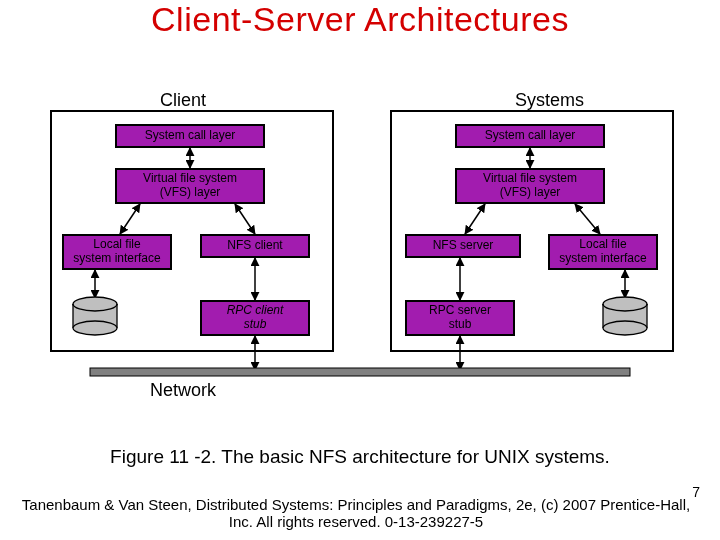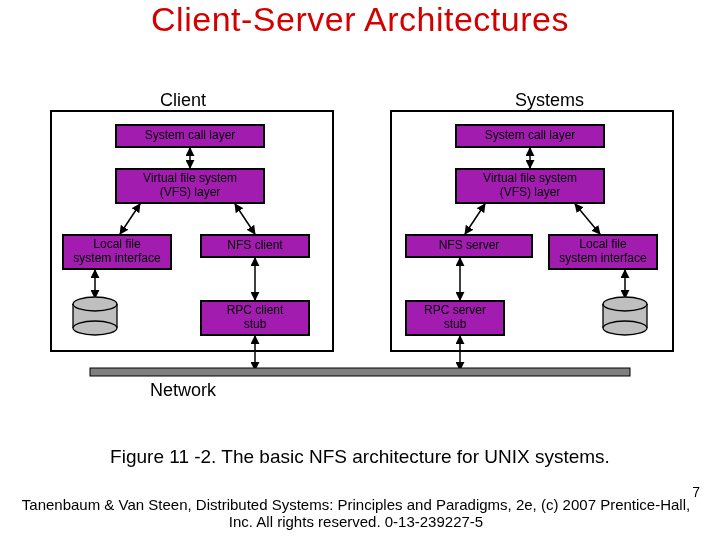--- a/index.html
+++ b/index.html
@@ -96,30 +96,30 @@
   <div class="host" style="left:0; top:20px; width:280px; height:238px;"></div>
 
   <div class="host" style="left:340px; top:20px; width:280px; height:238px;"></div>
 
   <div class="layer-box" style="left:65px; top:34px; width:150px; height:24px;">System call layer</div>
   <div class="layer-box" style="left:65px; top:78px; width:150px; height:36px; white-space:pre-line;">Virtual file system
 (VFS) layer</div>
   <div class="layer-box" style="left:12px; top:144px; width:110px; height:36px; white-space:pre-line;">Local file
 system interface</div>
   <div class="layer-box" style="left:150px; top:144px; width:110px; height:24px;">NFS client</div>
-  <div class="layer-box" style="left:150px; top:210px; width:110px; height:36px; white-space:pre-line;">RPC client
+  <div class="layer-box" style="left:150px; top:210px; width:110px; height:36px; white-space:pre-line;font-style:italic;">RPC client
 stub</div>
 
   <div class="layer-box" style="left:405px; top:34px; width:150px; height:24px;">System call layer</div>
   <div class="layer-box" style="left:405px; top:78px; width:150px; height:36px; white-space:pre-line;">Virtual file system
 (VFS) layer</div>
-  <div class="layer-box" style="left:355px; top:144px; width:128px; height:24px;">NFS server</div>
+  <div class="layer-box" style="left:355px; top:144px; width:116px; height:24px;">NFS server</div>
   <div class="layer-box" style="left:498px; top:144px; width:110px; height:36px; white-space:pre-line;">Local file
 system interface</div>
-  <div class="layer-box" style="left:355px; top:210px; width:100px; height:36px; white-space:pre-line;">RPC server
+  <div class="layer-box" style="left:355px; top:210px; width:110px; height:36px; white-space:pre-line;">RPC server
 stub</div>
 
   <div class="host-label" style="left:100px; top:290px;">Network</div>
 
   <svg class="arrows" viewBox="0 0 620 305">
     <defs>
       <marker id="ah" viewBox="0 0 10 10" refX="9" refY="5" markerWidth="6" markerHeight="6" orient="auto-start-reverse">
         <path d="M 0 0 L 10 5 L 0 10 z" fill="#000"></path>
       </marker>
     </defs>

